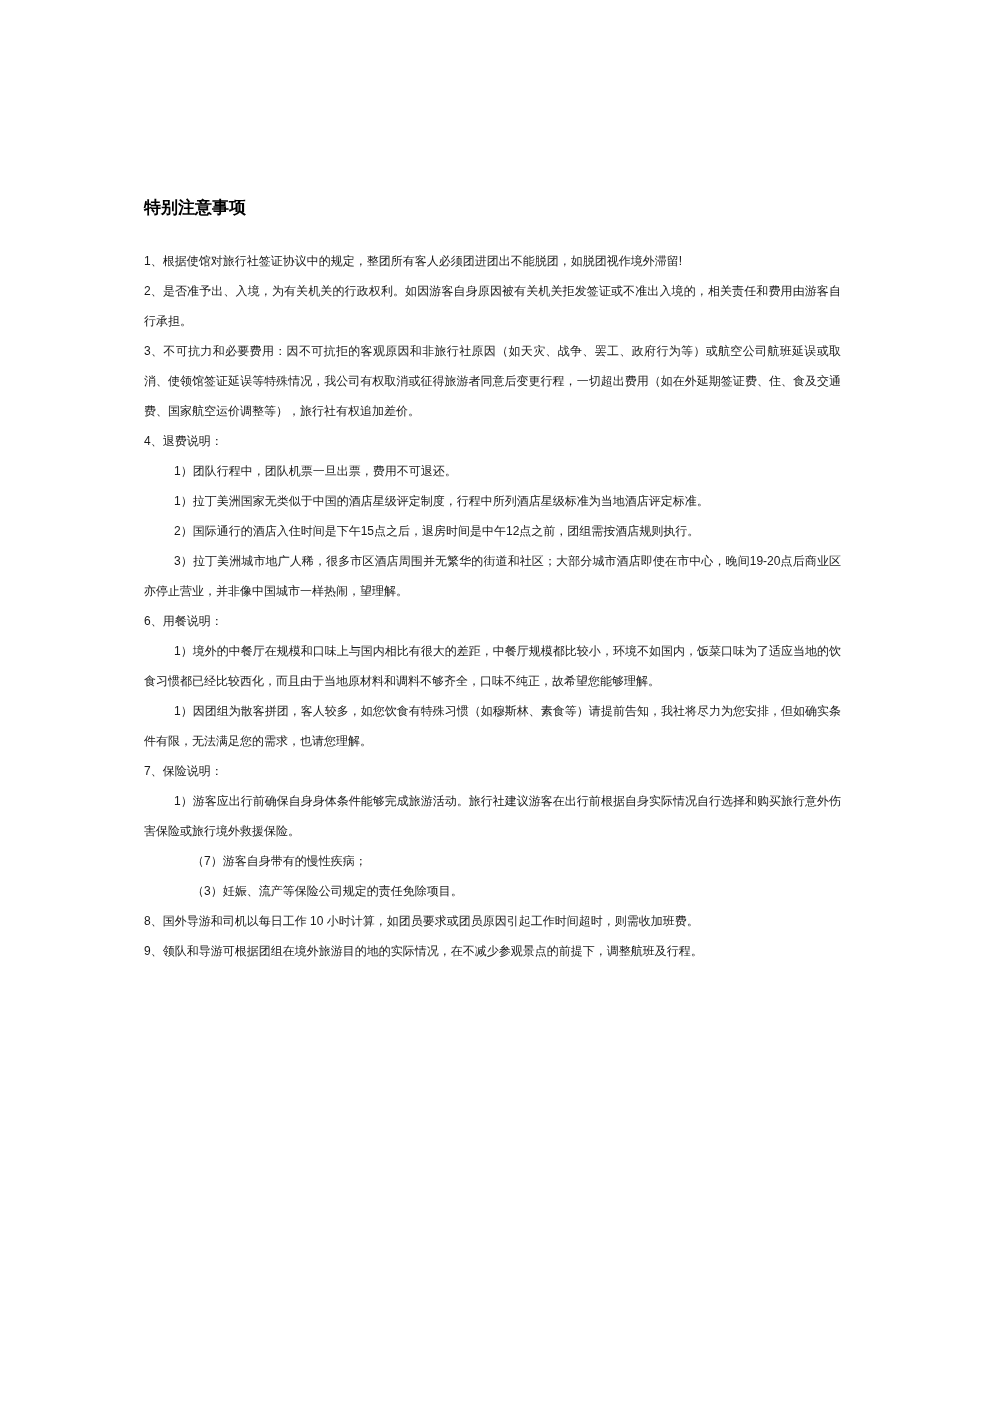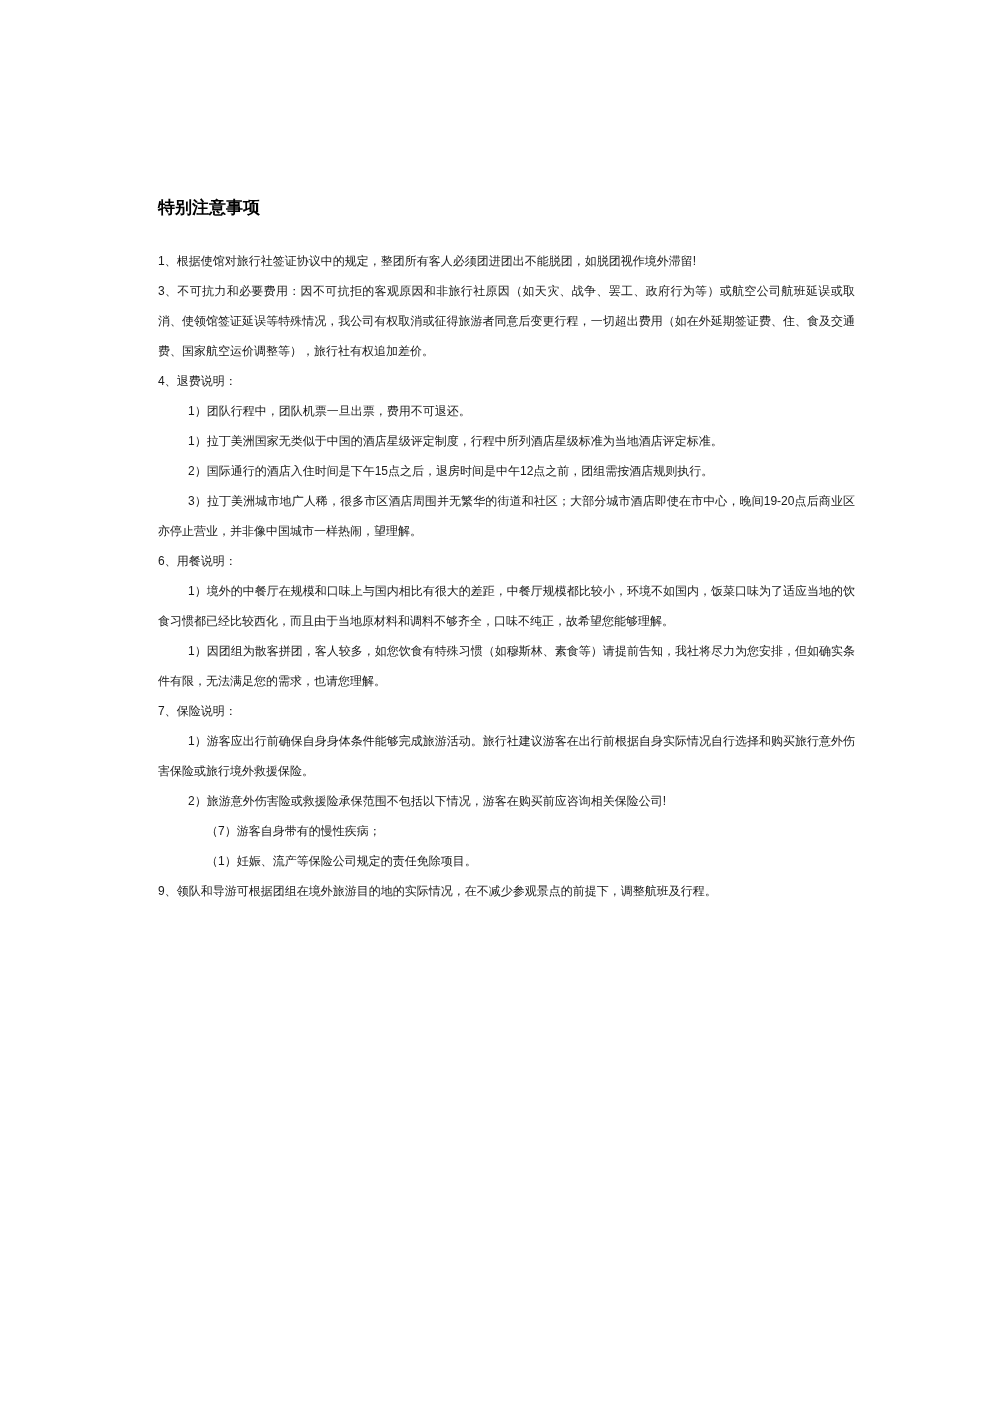--- a/index.html
+++ b/index.html
@@ -13,21 +13,21 @@
   }
   .page {
     position: relative;
     width: 992px;
     height: 1403px;
     background: #ffffff;
     overflow: hidden;
   }
   .doc {
     position: absolute;
-    left: 158px;
+    left: 144px;
     top: 197px;
     width: 697px;
   }
   .doc-title {
     font-size: 17px;
     font-weight: bold;
     line-height: 21px;
     margin: 0 0 28px 0;
   }
   .para {
@@ -42,30 +42,31 @@
   .indent-2 { text-indent: 48px; }
 </style>
 </head>
 <body>
 
 <div class="page" style="background: rgb(255, 255, 255);">
   <div class="doc" style="color: rgb(26, 26, 26);">
     <h1 class="doc-title" style="color: rgb(0, 0, 0);">特别注意事项</h1>
     <div id="doc-body">
         <p class="para indent-0">1、根据使馆对旅行社签证协议中的规定，整团所有客人必须团进团出不能脱团，如脱团视作境外滞留!</p>
+        <p class="para indent-0">2、是否准予出、入境，为有关机关的行政权利。如因游客自身原因被有关机关拒发签证或不准出入境的，相关责任和费用由游客自行承担。</p>
         <p class="para indent-0">3、不可抗力和必要费用：因不可抗拒的客观原因和非旅行社原因（如天灾、战争、罢工、政府行为等）或航空公司航班延误或取消、使领馆签证延误等特殊情况，我公司有权取消或征得旅游者同意后变更行程，一切超出费用（如在外延期签证费、住、食及交通费、国家航空运价调整等），旅行社有权追加差价。</p>
         <p class="para indent-0">4、退费说明：</p>
         <p class="para indent-1">1）团队行程中，团队机票一旦出票，费用不可退还。</p>
         <p class="para indent-1">1）拉丁美洲国家无类似于中国的酒店星级评定制度，行程中所列酒店星级标准为当地酒店评定标准。</p>
         <p class="para indent-1">2）国际通行的酒店入住时间是下午15点之后，退房时间是中午12点之前，团组需按酒店规则执行。</p>
         <p class="para indent-1">3）拉丁美洲城市地广人稀，很多市区酒店周围并无繁华的街道和社区；大部分城市酒店即使在市中心，晚间19-20点后商业区亦停止营业，并非像中国城市一样热闹，望理解。</p>
         <p class="para indent-0">6、用餐说明：</p>
         <p class="para indent-1">1）境外的中餐厅在规模和口味上与国内相比有很大的差距，中餐厅规模都比较小，环境不如国内，饭菜口味为了适应当地的饮食习惯都已经比较西化，而且由于当地原材料和调料不够齐全，口味不纯正，故希望您能够理解。</p>
         <p class="para indent-1">1）因团组为散客拼团，客人较多，如您饮食有特殊习惯（如穆斯林、素食等）请提前告知，我社将尽力为您安排，但如确实条件有限，无法满足您的需求，也请您理解。</p>
         <p class="para indent-0">7、保险说明：</p>
         <p class="para indent-1">1）游客应出行前确保自身身体条件能够完成旅游活动。旅行社建议游客在出行前根据自身实际情况自行选择和购买旅行意外伤害保险或旅行境外救援保险。</p>
-        <p class="para indent-1">2）旅游意外伤害险或救援险承保范围不包括以下情况，游客在购买前应咨询相关保险公司!</p>
         <p class="para indent-2">（7）游客自身带有的慢性疾病；</p>
-        <p class="para indent-2">（1）妊娠、流产等保险公司规定的责任免除项目。</p>
+        <p class="para indent-2">（3）妊娠、流产等保险公司规定的责任免除项目。</p>
+        <p class="para indent-0">8、国外导游和司机以每日工作 10 小时计算，如团员要求或团员原因引起工作时间超时，则需收加班费。</p>
         <p class="para indent-0">9、领队和导游可根据团组在境外旅游目的地的实际情况，在不减少参观景点的前提下，调整航班及行程。</p>
       </div>
   </div>
 </div>
 
 </body></html>

